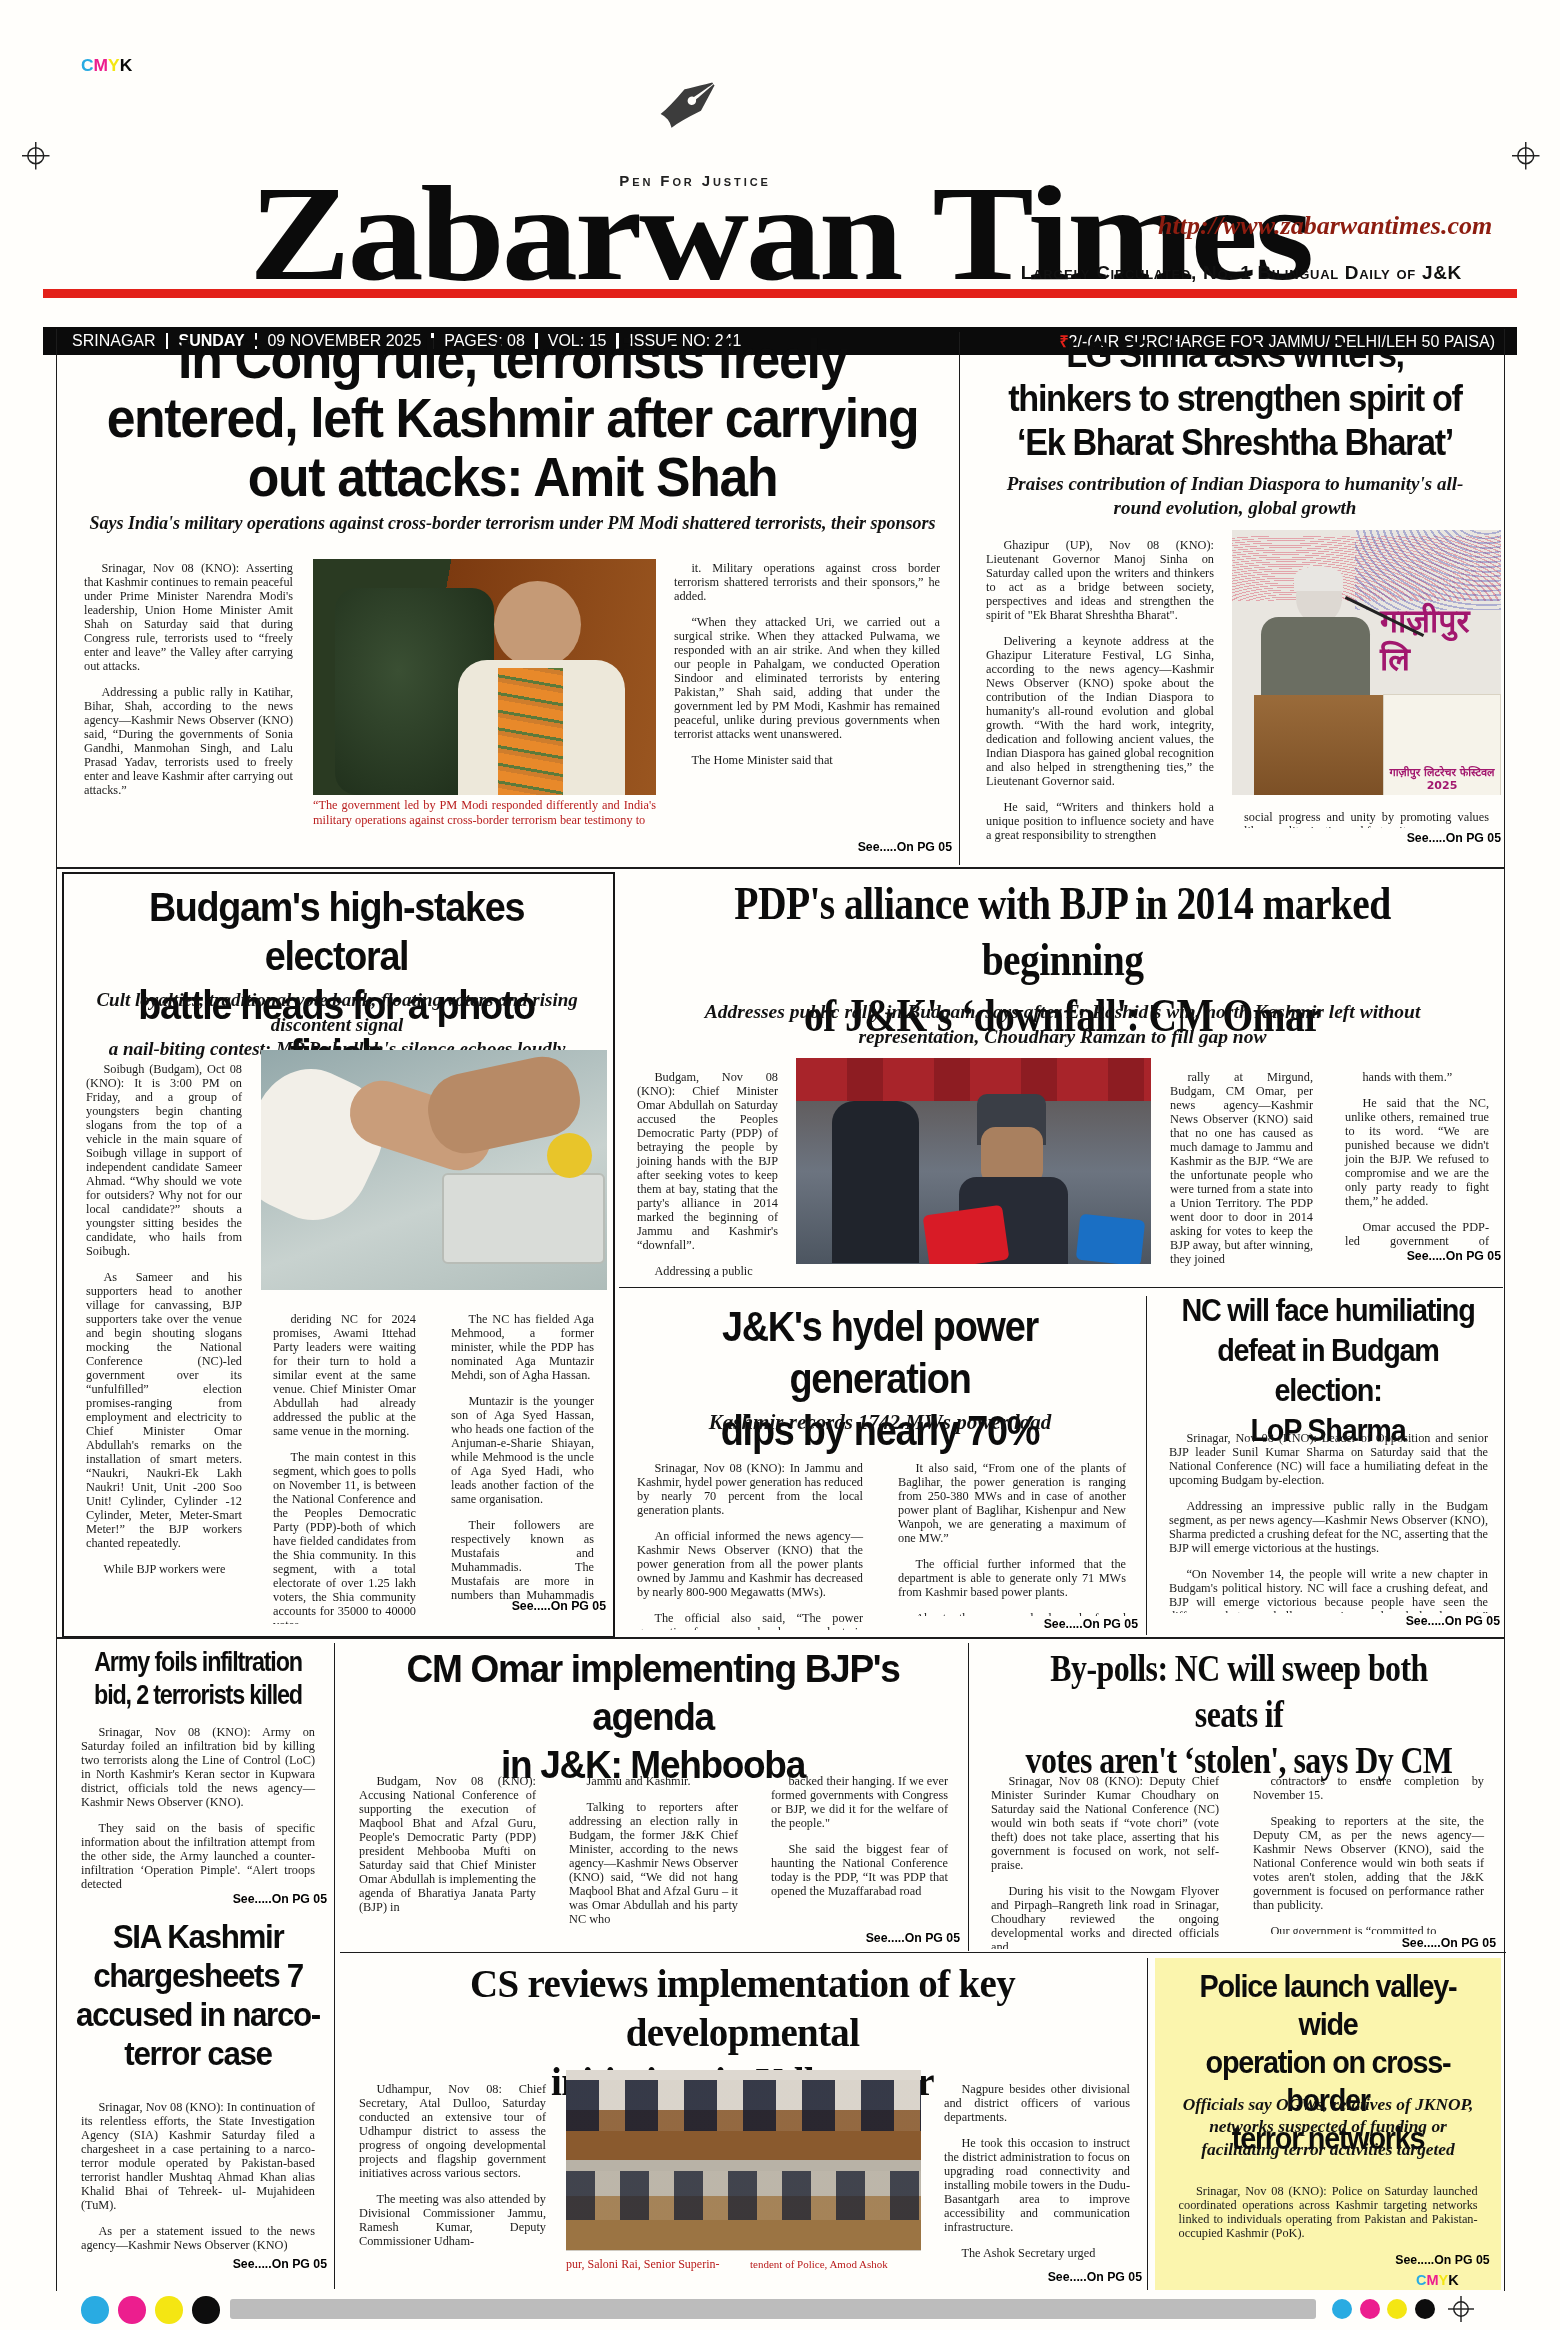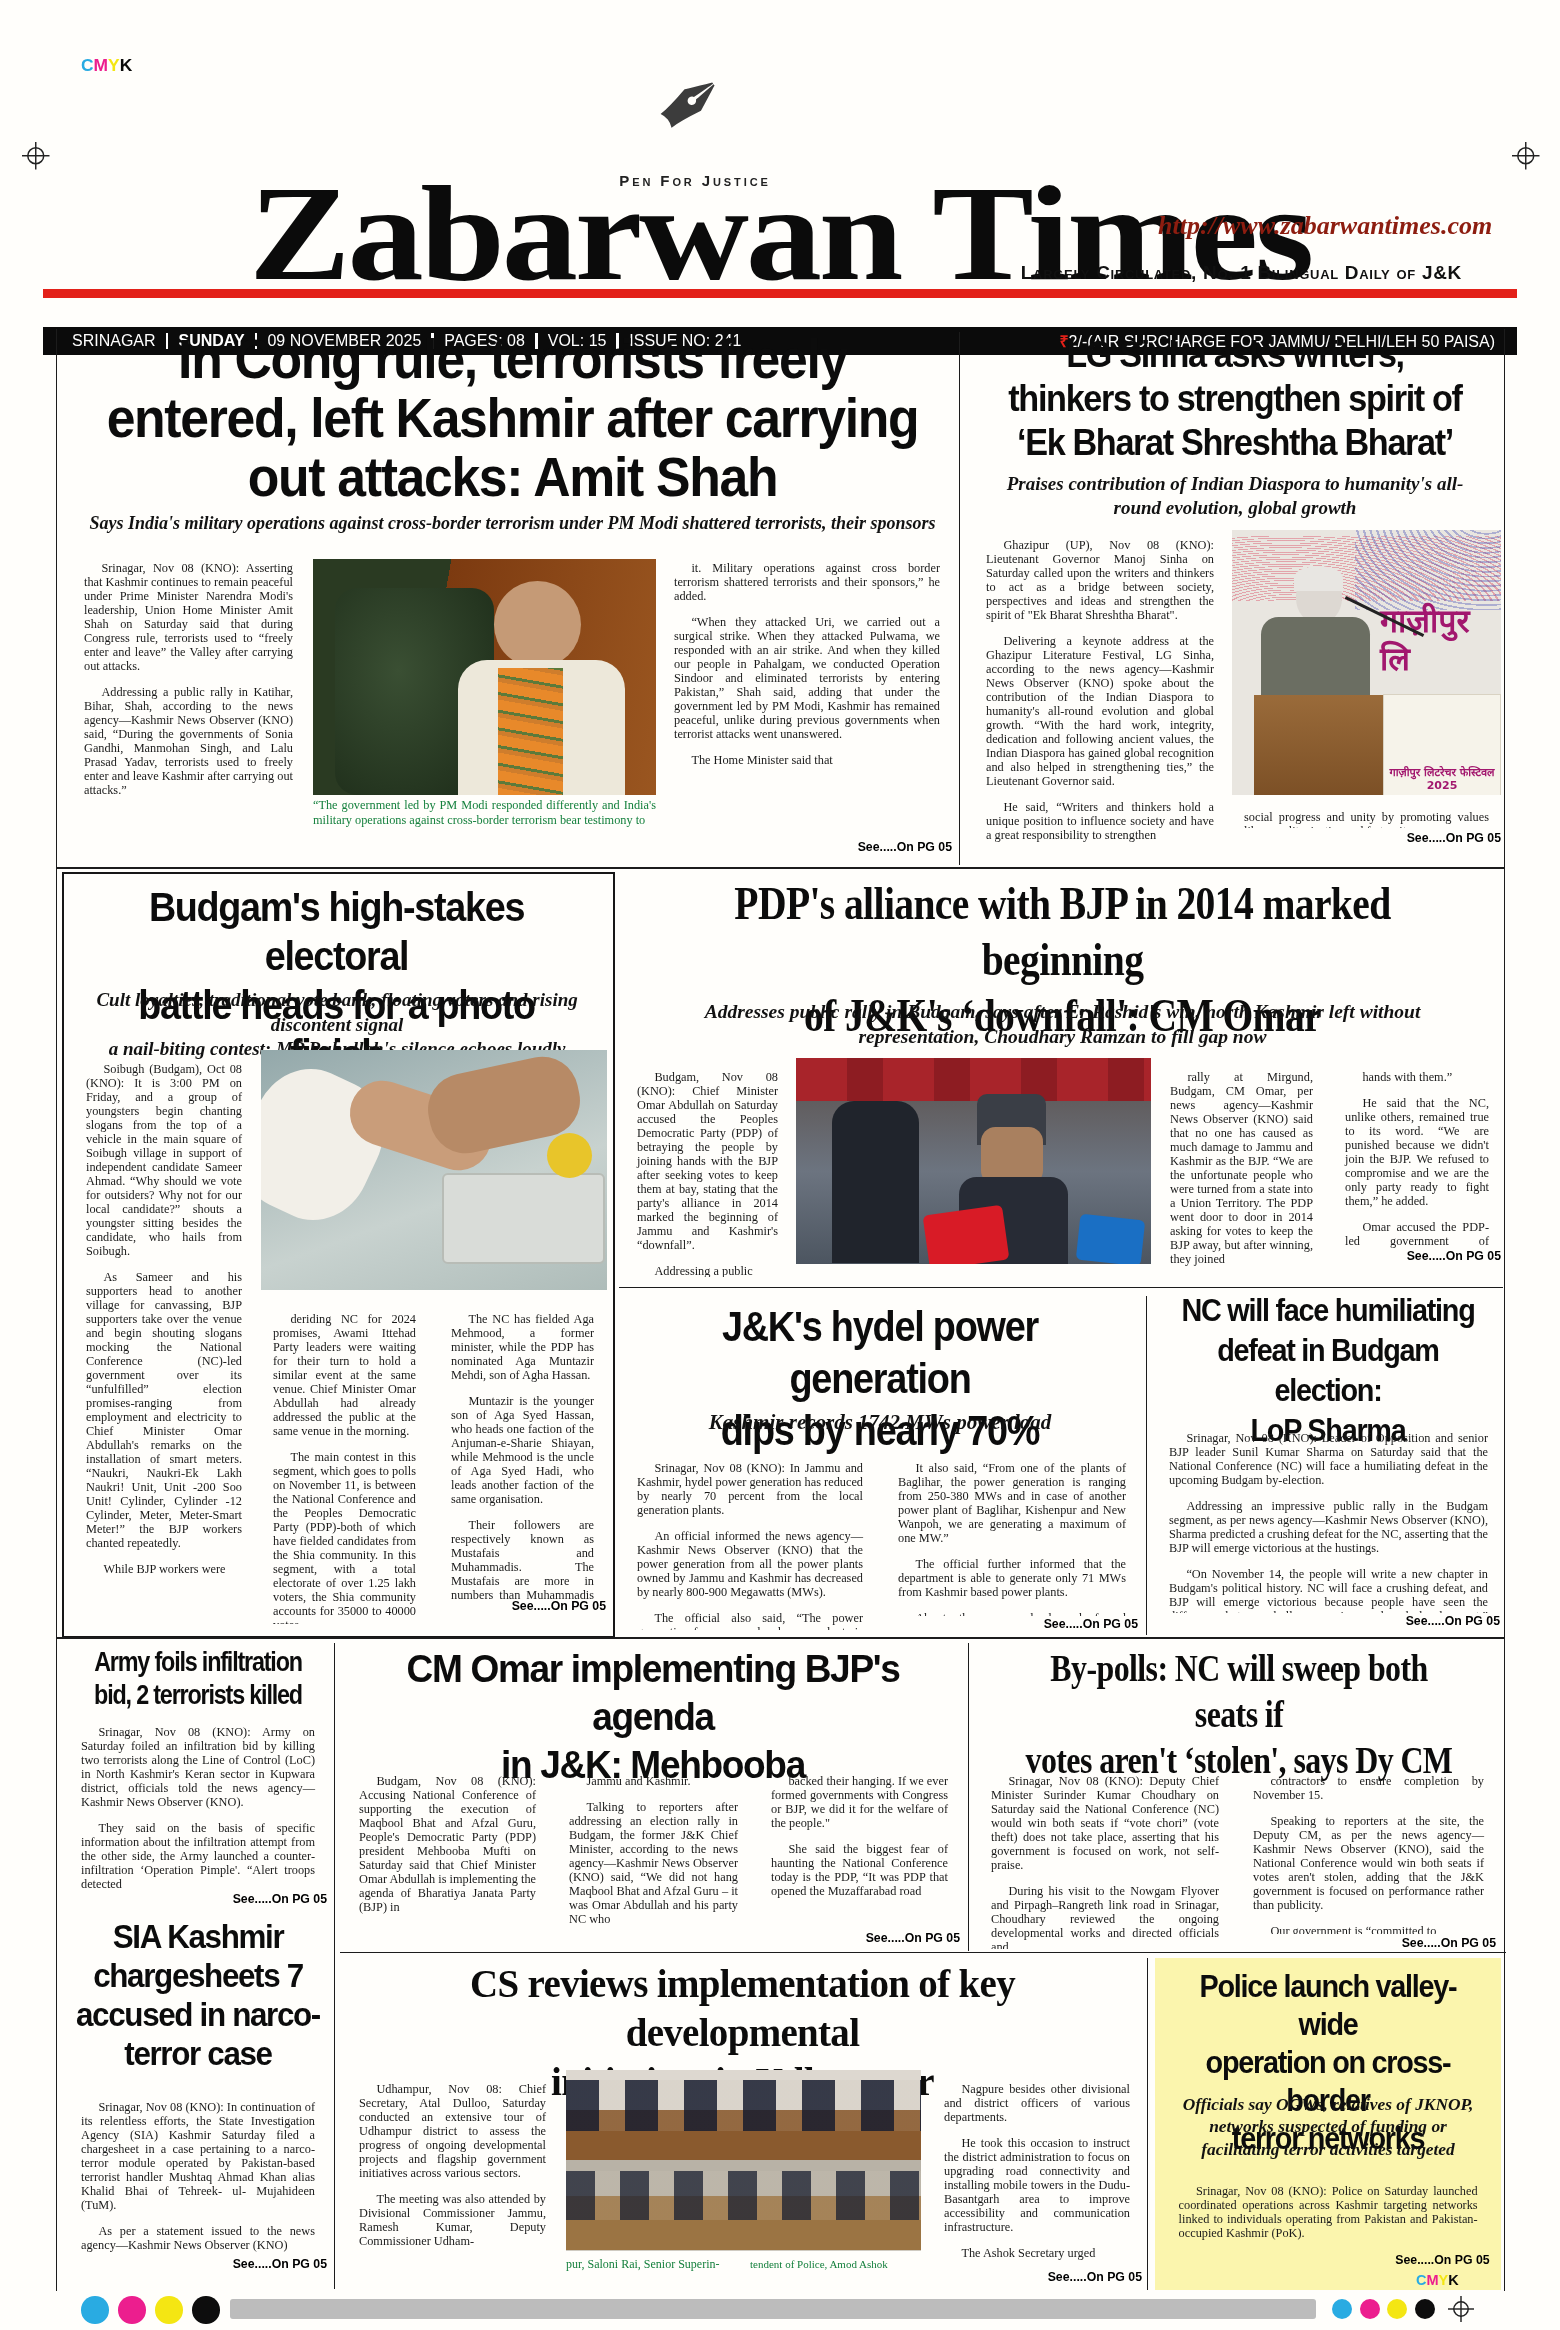--- a/index.html
+++ b/index.html
@@ -8,21 +8,21 @@
   .abs{position:absolute;}
   .sans-head{font-family:"Liberation Sans",sans-serif;font-weight:bold;letter-spacing:-1.4px;
              text-align:center;white-space:pre-line;color:#0c0c0c;}
   .serif-head{font-family:"Liberation Serif",serif;font-weight:bold;letter-spacing:-0.7px;
               text-align:center;white-space:pre-line;color:#0c0c0c;}
   .subhead{font-family:"Liberation Serif",serif;font-weight:bold;font-style:italic;
            text-align:center;white-space:pre-line;color:#121212;}
   .body-col{font-family:"Liberation Serif",serif;font-size:12.3px;line-height:14px;
             text-align:justify;color:#1a1a1a;overflow:hidden;}
   .body-col p{margin:12px;text-indent:17.4px;}
-  .caption{font-family:"Liberation Serif",serif;font-size:12.3px;line-height:15px;text-align:justify;color:#15803d;}
+  .caption{font-family:"Liberation Serif",serif;font-size:12.3px;line-height:15px;text-align:justify;color:#b91c1c;}
   .more{font-family:"Liberation Sans",sans-serif;font-weight:bold;font-size:12.3px;
         text-align:right;color:#000;}
   .vrule{background:#1c1c1c;width:1.4px;}
   .hrule{background:#1c1c1c;height:2.2px;}
   .photo{overflow:hidden;}
   .c{color:var(--cyan);} .m{color:var(--magenta);} .y{color:var(--yellow);} .k{color:#0a0a0a;}
   .cmyk-txt{font-family:"Liberation Sans",sans-serif;font-weight:bold;font-size:17.4px;letter-spacing:0;}
   .dot{border-radius:50%;position:absolute;}
   .datebar{background:#0b0b0b;color:#fff;font-family:"Liberation Sans",sans-serif;
            font-size:16px;display:flex;align-items:center;margin-top:29px;}

